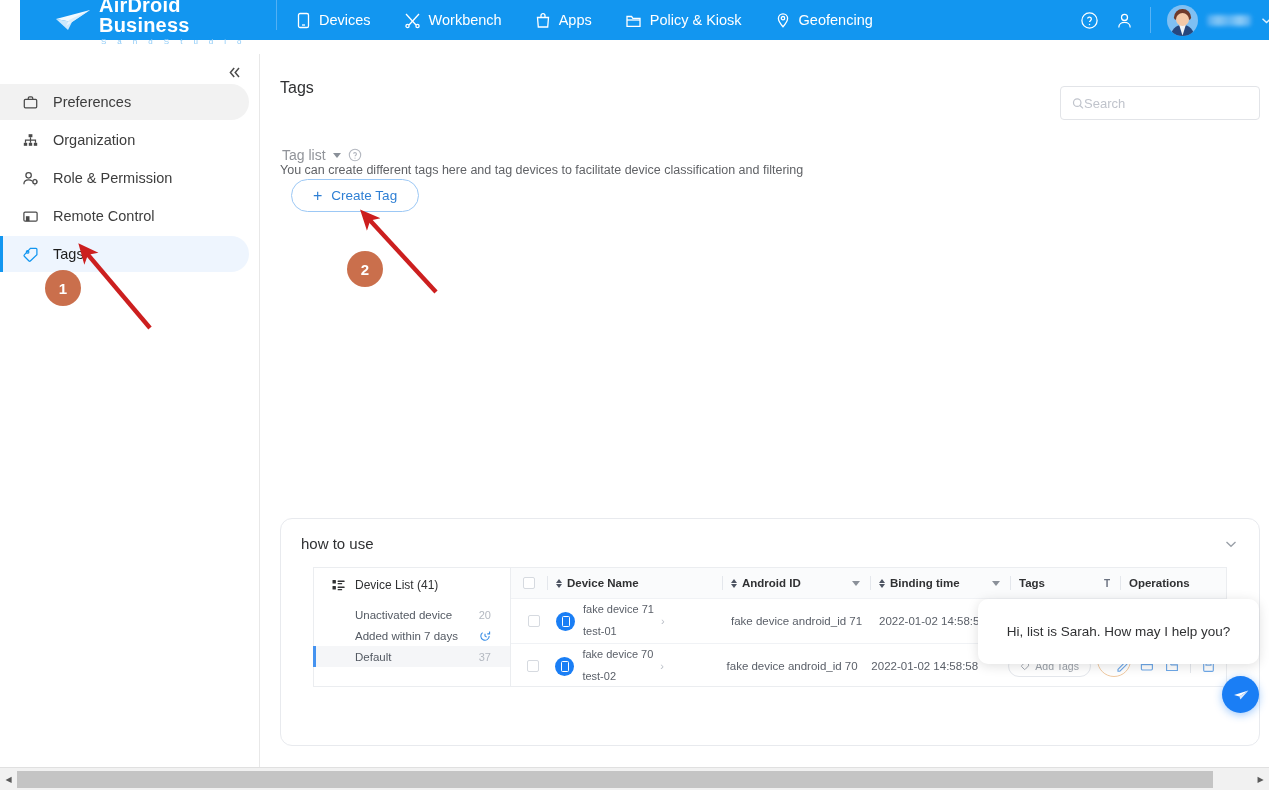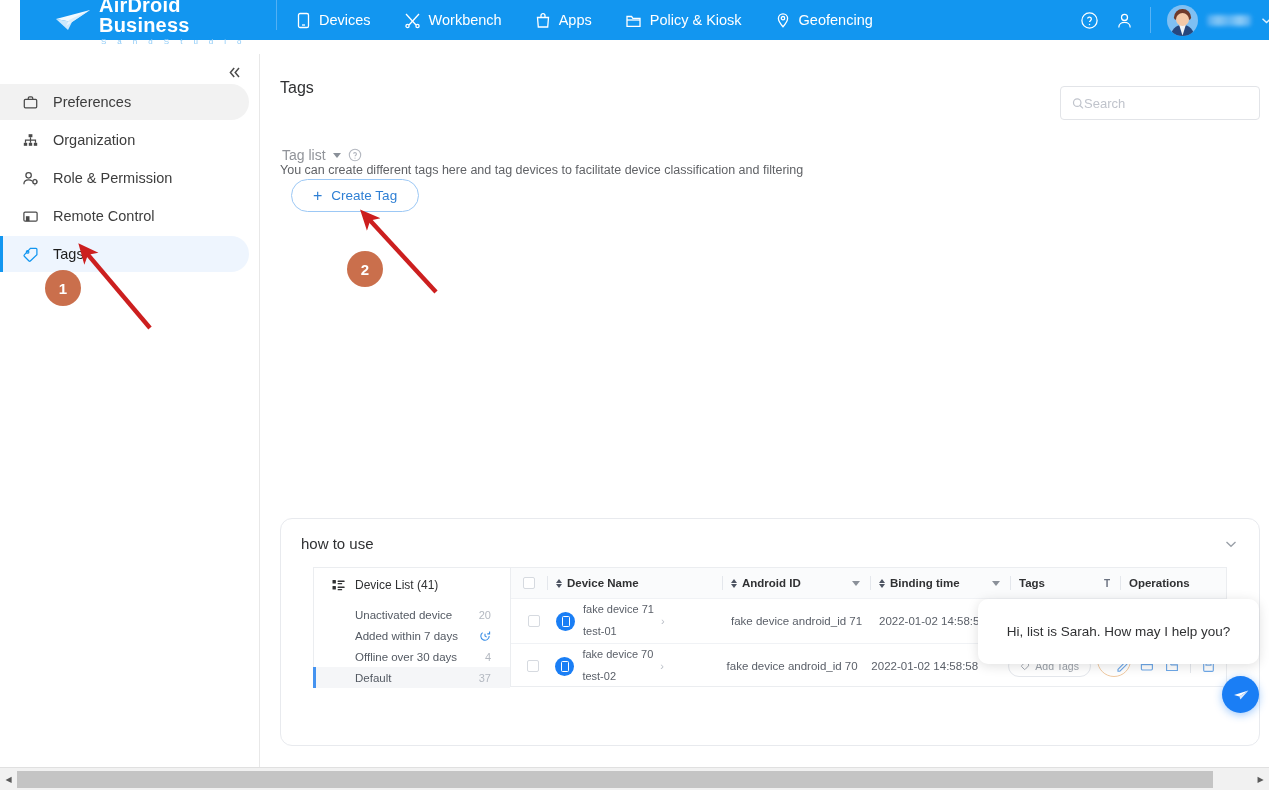--- a/index.html
+++ b/index.html
@@ -490,24 +490,20 @@
             <span>Added within 7 days</span>
             <span class="clock-ic">
               <svg width="12" height="12" viewBox="0 0 12 12" fill="none" stroke="currentColor" stroke-width="1.1">
                 <path d="M10.2 6A4.2 4.2 0 113.6 2.6"></path>
                   <path d="M10.6 1.6v2.3H8.3"></path>
                 <path d="M6 3.7V6l1.7 1.1"></path>
               </svg>
             </span>
           </div>
 
-          <div class="dev-row">
-            <span>Offline over 30 days</span>
-            <span class="dv">4</span>
-          </div>
 
           <div class="dev-row sel">
             <span>Default</span>
             <span class="dv">37</span>
           </div>
         </div>
 
         <div class="tbl">
           <div class="tbl-head">
             <div class="th c-chk">

